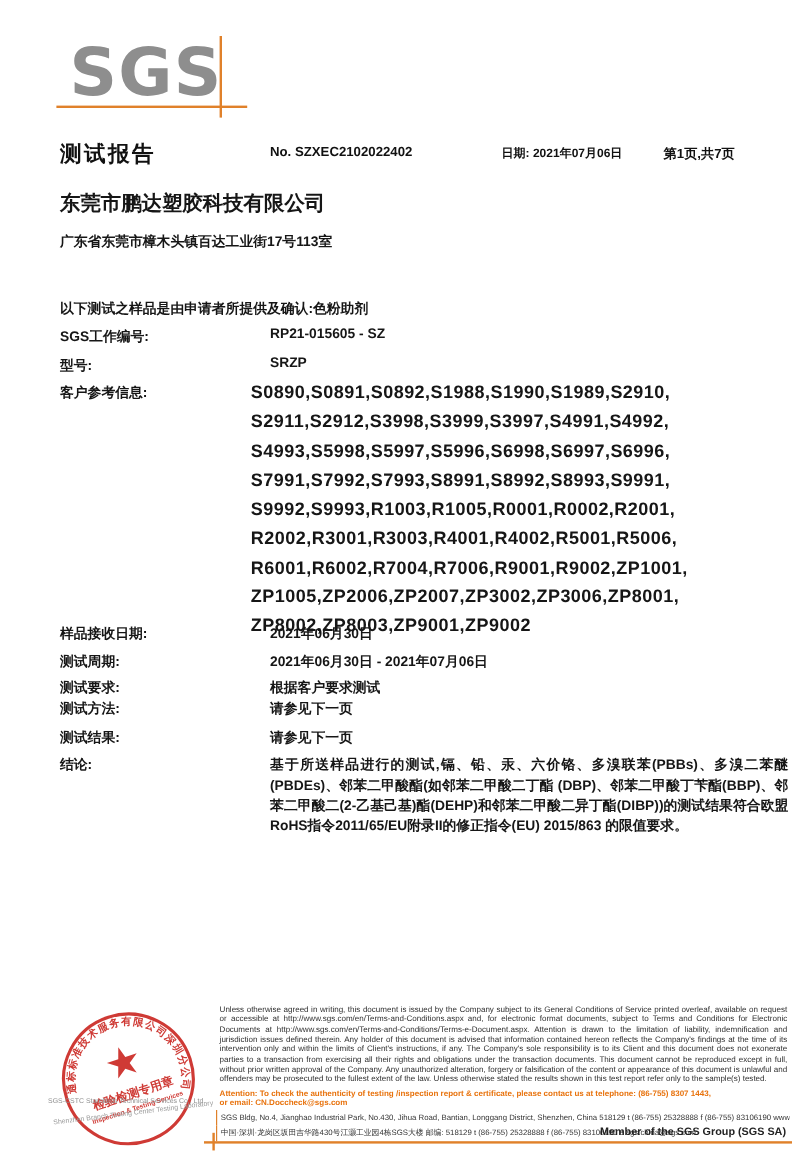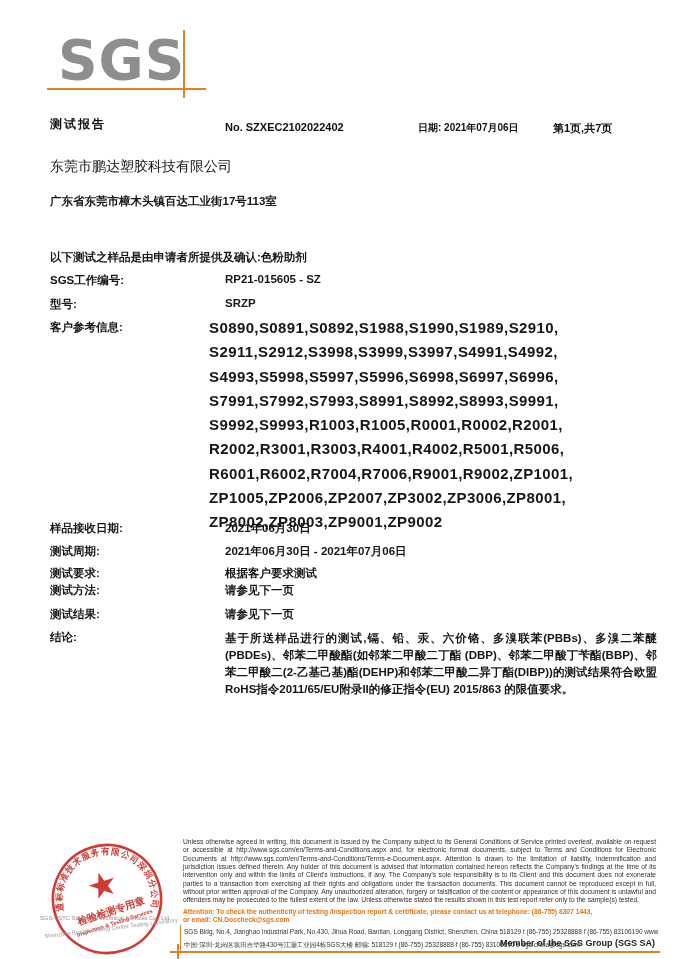--- a/index.html
+++ b/index.html
@@ -5,26 +5,26 @@
   * { margin:0; padding:0; box-sizing:border-box; }
   body { background:#ffffff; font-family:"Liberation Sans","DejaVu Sans",sans-serif; }
   .page { position:relative; width:677px; height:959px; background:#ffffff; overflow:hidden; margin:0 auto; color:#1f1f1f;border-radius:29px; }
 
   
   .logo-text { position:absolute; left:58px; top:28px; font-size:55px; font-weight:bold; color:#8e8e8e; letter-spacing:1px; font-family:"DejaVu Sans",sans-serif; }
   .logo-hline { position:absolute; left:47px; top:88px; width:159px; height:2px; background:#e0812a; }
   .logo-vline { position:absolute; left:183px; top:30px; width:2px; height:68px; background:#e0812a; }
 
   
-  .report-title { position:absolute; left:50px; top:116px; font-size:12px; font-weight:bold; letter-spacing:2px; color:#111; }
+  .report-title { position:absolute; left:50px; top:116px; font-size:18px; font-weight:bold; letter-spacing:2px; color:#111; }
   .report-no { position:absolute; left:225px; top:121px; font-size:11px; font-weight:bold; color:#111; }
   .report-date { position:absolute; left:418px; top:121px; font-size:10px; font-weight:bold; color:#111; }
   .report-page { position:absolute; left:553px; top:121px; font-size:11px; font-weight:bold; color:#111; }
 
-  .applicant-name { position:absolute; left:50px; top:158px; font-size:14px; font-weight:normal; color:#161616; }
+  .applicant-name { position:absolute; left:50px; top:158px; font-size:17px; font-weight:bold; color:#161616; }
   .applicant-address { position:absolute; left:50px; top:194px; font-size:11.5px; font-weight:bold; color:#161616; }
 
   .sample-note { position:absolute; left:50px; top:250px; font-size:11.5px; font-weight:bold; color:#161616; }
 
   
   .frow { position:absolute; left:50px; font-size:11.5px; color:#161616; }
   .frow .lab { display:inline-block; width:175px; font-weight:bold; vertical-align:top; }
   .frow .val { display:inline-block; font-weight:bold; vertical-align:top; }
   .ref-lines { position:absolute; left:209px; top:316px; font-size:15px; font-weight:bold; color:#161616; }
   .ref-lines div { height:24.3px; line-height:24.3px; letter-spacing:0.4px; }

